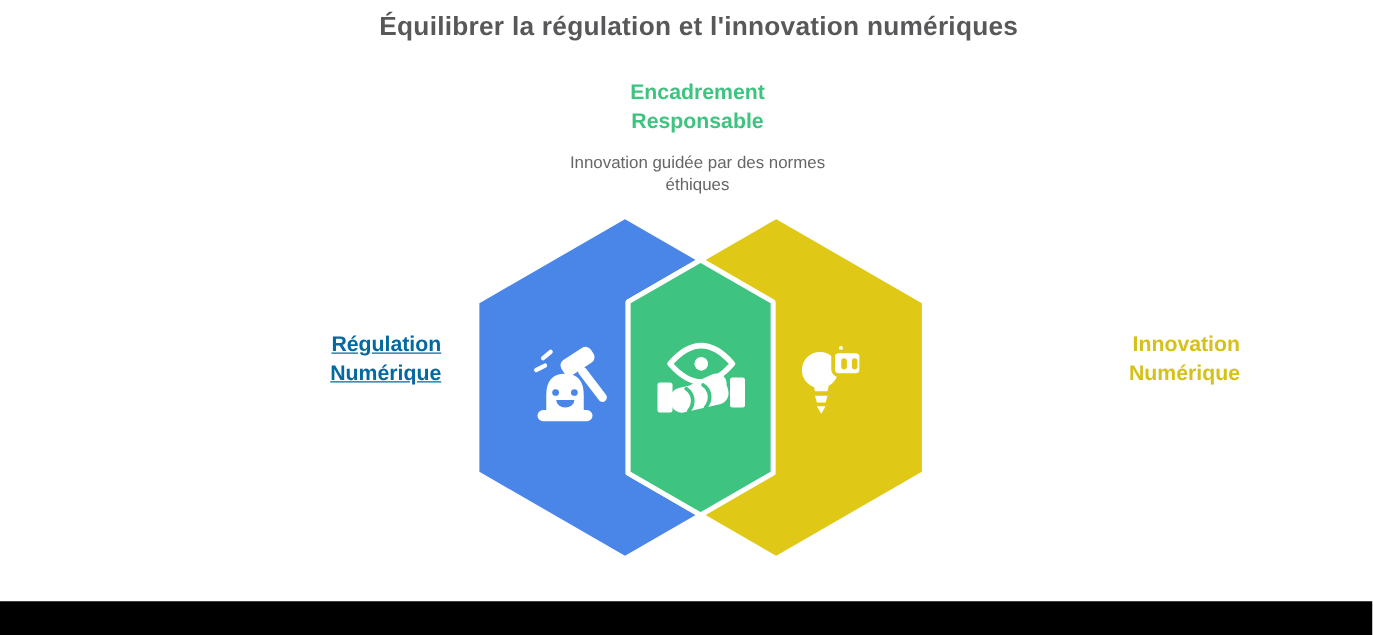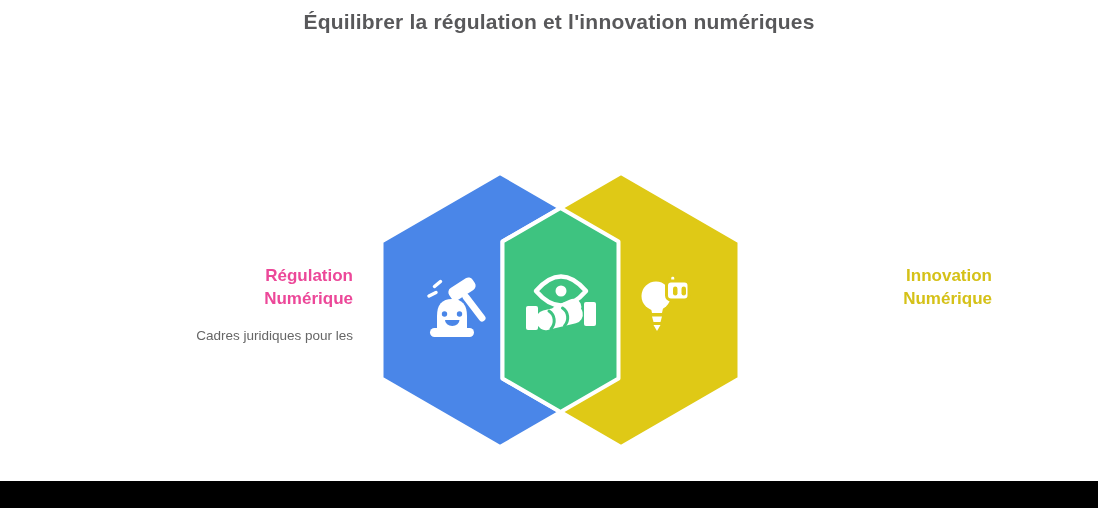--- a/index.html
+++ b/index.html
@@ -24,21 +24,21 @@
   .top-label{left:418px;top:62px;width:280px;text-align:center;}
   .top-label .desc{margin-top:13px;}
 
   .left-label{left:138px;top:264px;width:215px;text-align:right;}
   .left-label .desc{margin-top:17px;}
 
   .right-label{left:767px;top:264px;width:225px;text-align:right;}
   .right-label .desc{margin-top:17px;}
 
   .green-text{color:#3EC380;}
-  .blue-text{color:#ec4899;}
+  .blue-text{color:#0369a1;text-decoration:underline;}
   .yellow-text{color:#D5C118;}
 
   .footer-bar{
     position:absolute;left:0;bottom:0;width:1098px;height:27px;
     background:#000000;
   }
 </style>
 </head>
 <body>
 
@@ -83,28 +83,37 @@
       <path d="M653.5,325 L660.5,325 L657,331 Z" fill="#ffffff"></path>
       <rect x="670" y="275.5" width="5.5" height="8" rx="2.5" fill="#ffffff" stroke="#DFC916" stroke-width="2.5"></rect>
       <rect x="666.5" y="281" width="22.5" height="19" rx="4.5" fill="#ffffff" stroke="#DFC916" stroke-width="3"></rect>
       <rect x="673" y="286.5" width="4.5" height="9" rx="2.25" fill="#DFC916"></rect>
       <rect x="681.5" y="286.5" width="4.5" height="9" rx="2.25" fill="#DFC916"></rect>
     </g>
   </svg>
 
   <div class="page-title">Équilibrer la régulation et l'innovation numériques</div>
 
+  <div class="node-label top-label">
+    <div class="heading green-text">
+      <div>Encadrement</div>
+      <div>Responsable</div>
+    </div>
+    <div class="desc">
+      <div>Innovation guidée par des normes</div>
+      <div>éthiques</div>
+    </div>
+  </div>
 
   <div class="node-label left-label">
     <div class="heading blue-text">
       <div>Régulation</div>
       <div>Numérique</div>
     </div>
     <div class="desc">
-      <div>Cadres juridiques pour les</div>
     </div>
   </div>
 
   <div class="node-label right-label">
     <div class="heading yellow-text">
       <div>Innovation</div>
       <div>Numérique</div>
     </div>
   </div>
 

